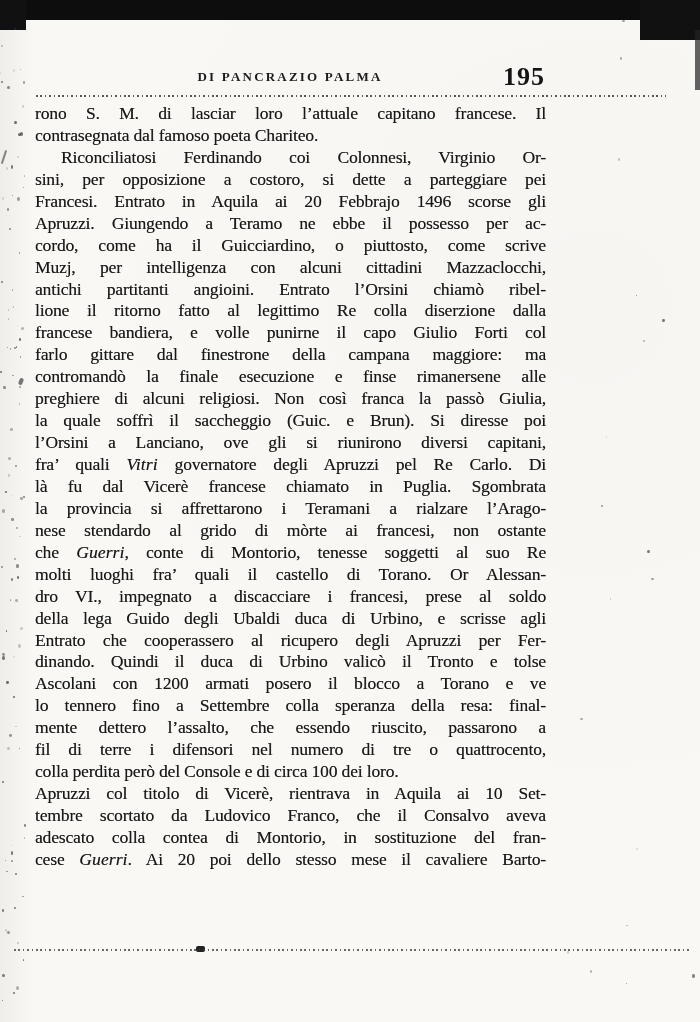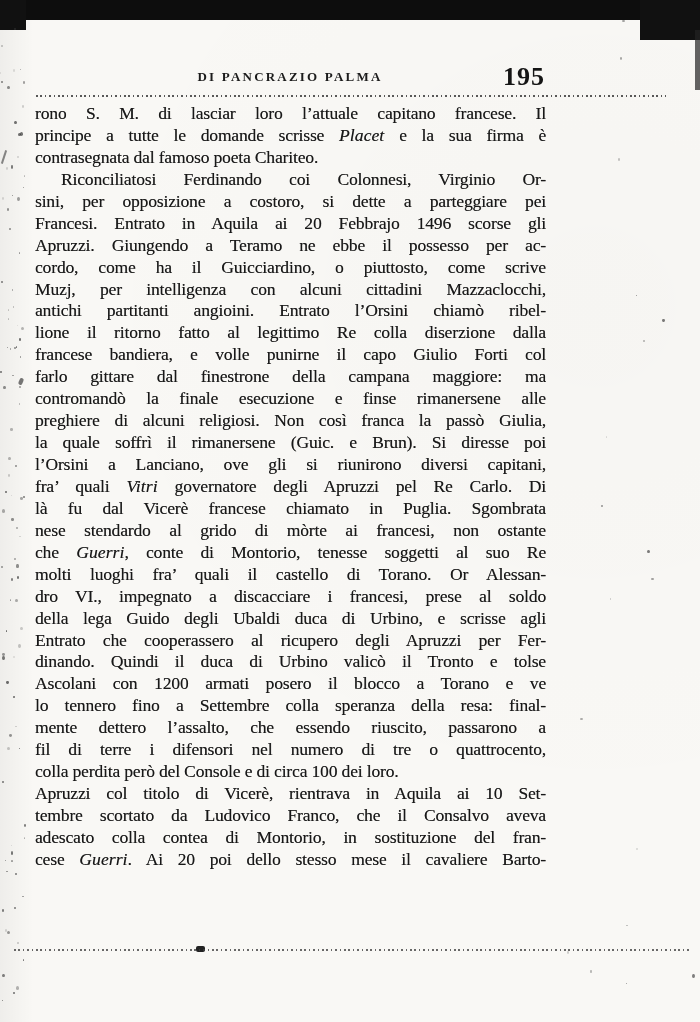--- a/index.html
+++ b/index.html
@@ -225,38 +225,38 @@
   <div class="mark-blob-bottom"></div>
 
   <div class="running-header">
     <div class="running-title">DI PANCRAZIO PALMA</div>
     <div class="page-number">195</div>
   </div>
   <div class="dotted-rule rule-header"></div>
 
   <div class="text-block">
       <div class="line">rono S. M. di lasciar loro l’attuale capitano francese. Il</div>
-      <div class="line">principe a tutte le domande scrisse <i>Placet</i> e la sua firma è</div>
       <div class="line end">contrasegnata dal famoso poeta Chariteo.</div>
       <div class="line indent">Riconciliatosi Ferdinando coi Colonnesi, Virginio Or-</div>
       <div class="line">sini, per opposizione a costoro, si dette a parteggiare pei</div>
       <div class="line">Francesi. Entrato in Aquila ai 20 Febbrajo 1496 scorse gli</div>
       <div class="line">Apruzzi. Giungendo a Teramo ne ebbe il possesso per ac-</div>
       <div class="line">cordo, come ha il Guicciardino, o piuttosto, come scrive</div>
       <div class="line">Muzj, per intelligenza con alcuni cittadini Mazzaclocchi,</div>
       <div class="line">antichi partitanti angioini. Entrato l’Orsini chiamò ribel-</div>
       <div class="line">lione il ritorno fatto al legittimo Re colla diserzione dalla</div>
       <div class="line">francese bandiera, e volle punirne il capo Giulio Forti col</div>
       <div class="line">farlo gittare dal finestrone della campana maggiore: ma</div>
       <div class="line">contromandò la finale esecuzione e finse rimanersene alle</div>
       <div class="line">preghiere di alcuni religiosi. Non così franca la passò Giulia,</div>
-      <div class="line">la quale soffrì il rimanersene (Guic. e Brun). Si diresse poi</div>
+      <div class="line">la quale soffrì il saccheggio (Guic. e Brun). Si diresse poi</div>
       <div class="line">l’Orsini a Lanciano, ove gli si riunirono diversi capitani,</div>
       <div class="line">fra’ quali <i>Vitri</i> governatore degli Apruzzi pel Re Carlo. Di</div>
       <div class="line">là fu dal Vicerè francese chiamato in Puglia. Sgombrata</div>
+      <div class="line">la provincia si affrettarono i Teramani a rialzare l’Arago-</div>
       <div class="line">nese stendardo al grido di mòrte ai francesi, non ostante</div>
       <div class="line">che <i>Guerri</i>, conte di Montorio, tenesse soggetti al suo Re</div>
       <div class="line">molti luoghi fra’ quali il castello di Torano. Or Alessan-</div>
       <div class="line">dro VI., impegnato a discacciare i francesi, prese al soldo</div>
       <div class="line">della lega Guido degli Ubaldi duca di Urbino, e scrisse agli</div>
       <div class="line">Entrato che cooperassero al ricupero degli Apruzzi per Fer-</div>
       <div class="line">dinando. Quindi il duca di Urbino valicò il Tronto e tolse</div>
       <div class="line">Ascolani con 1200 armati posero il blocco a Torano e ve</div>
       <div class="line">lo tennero fino a Settembre colla speranza della resa: final-</div>
       <div class="line">mente dettero l’assalto, che essendo riuscito, passarono a</div>

